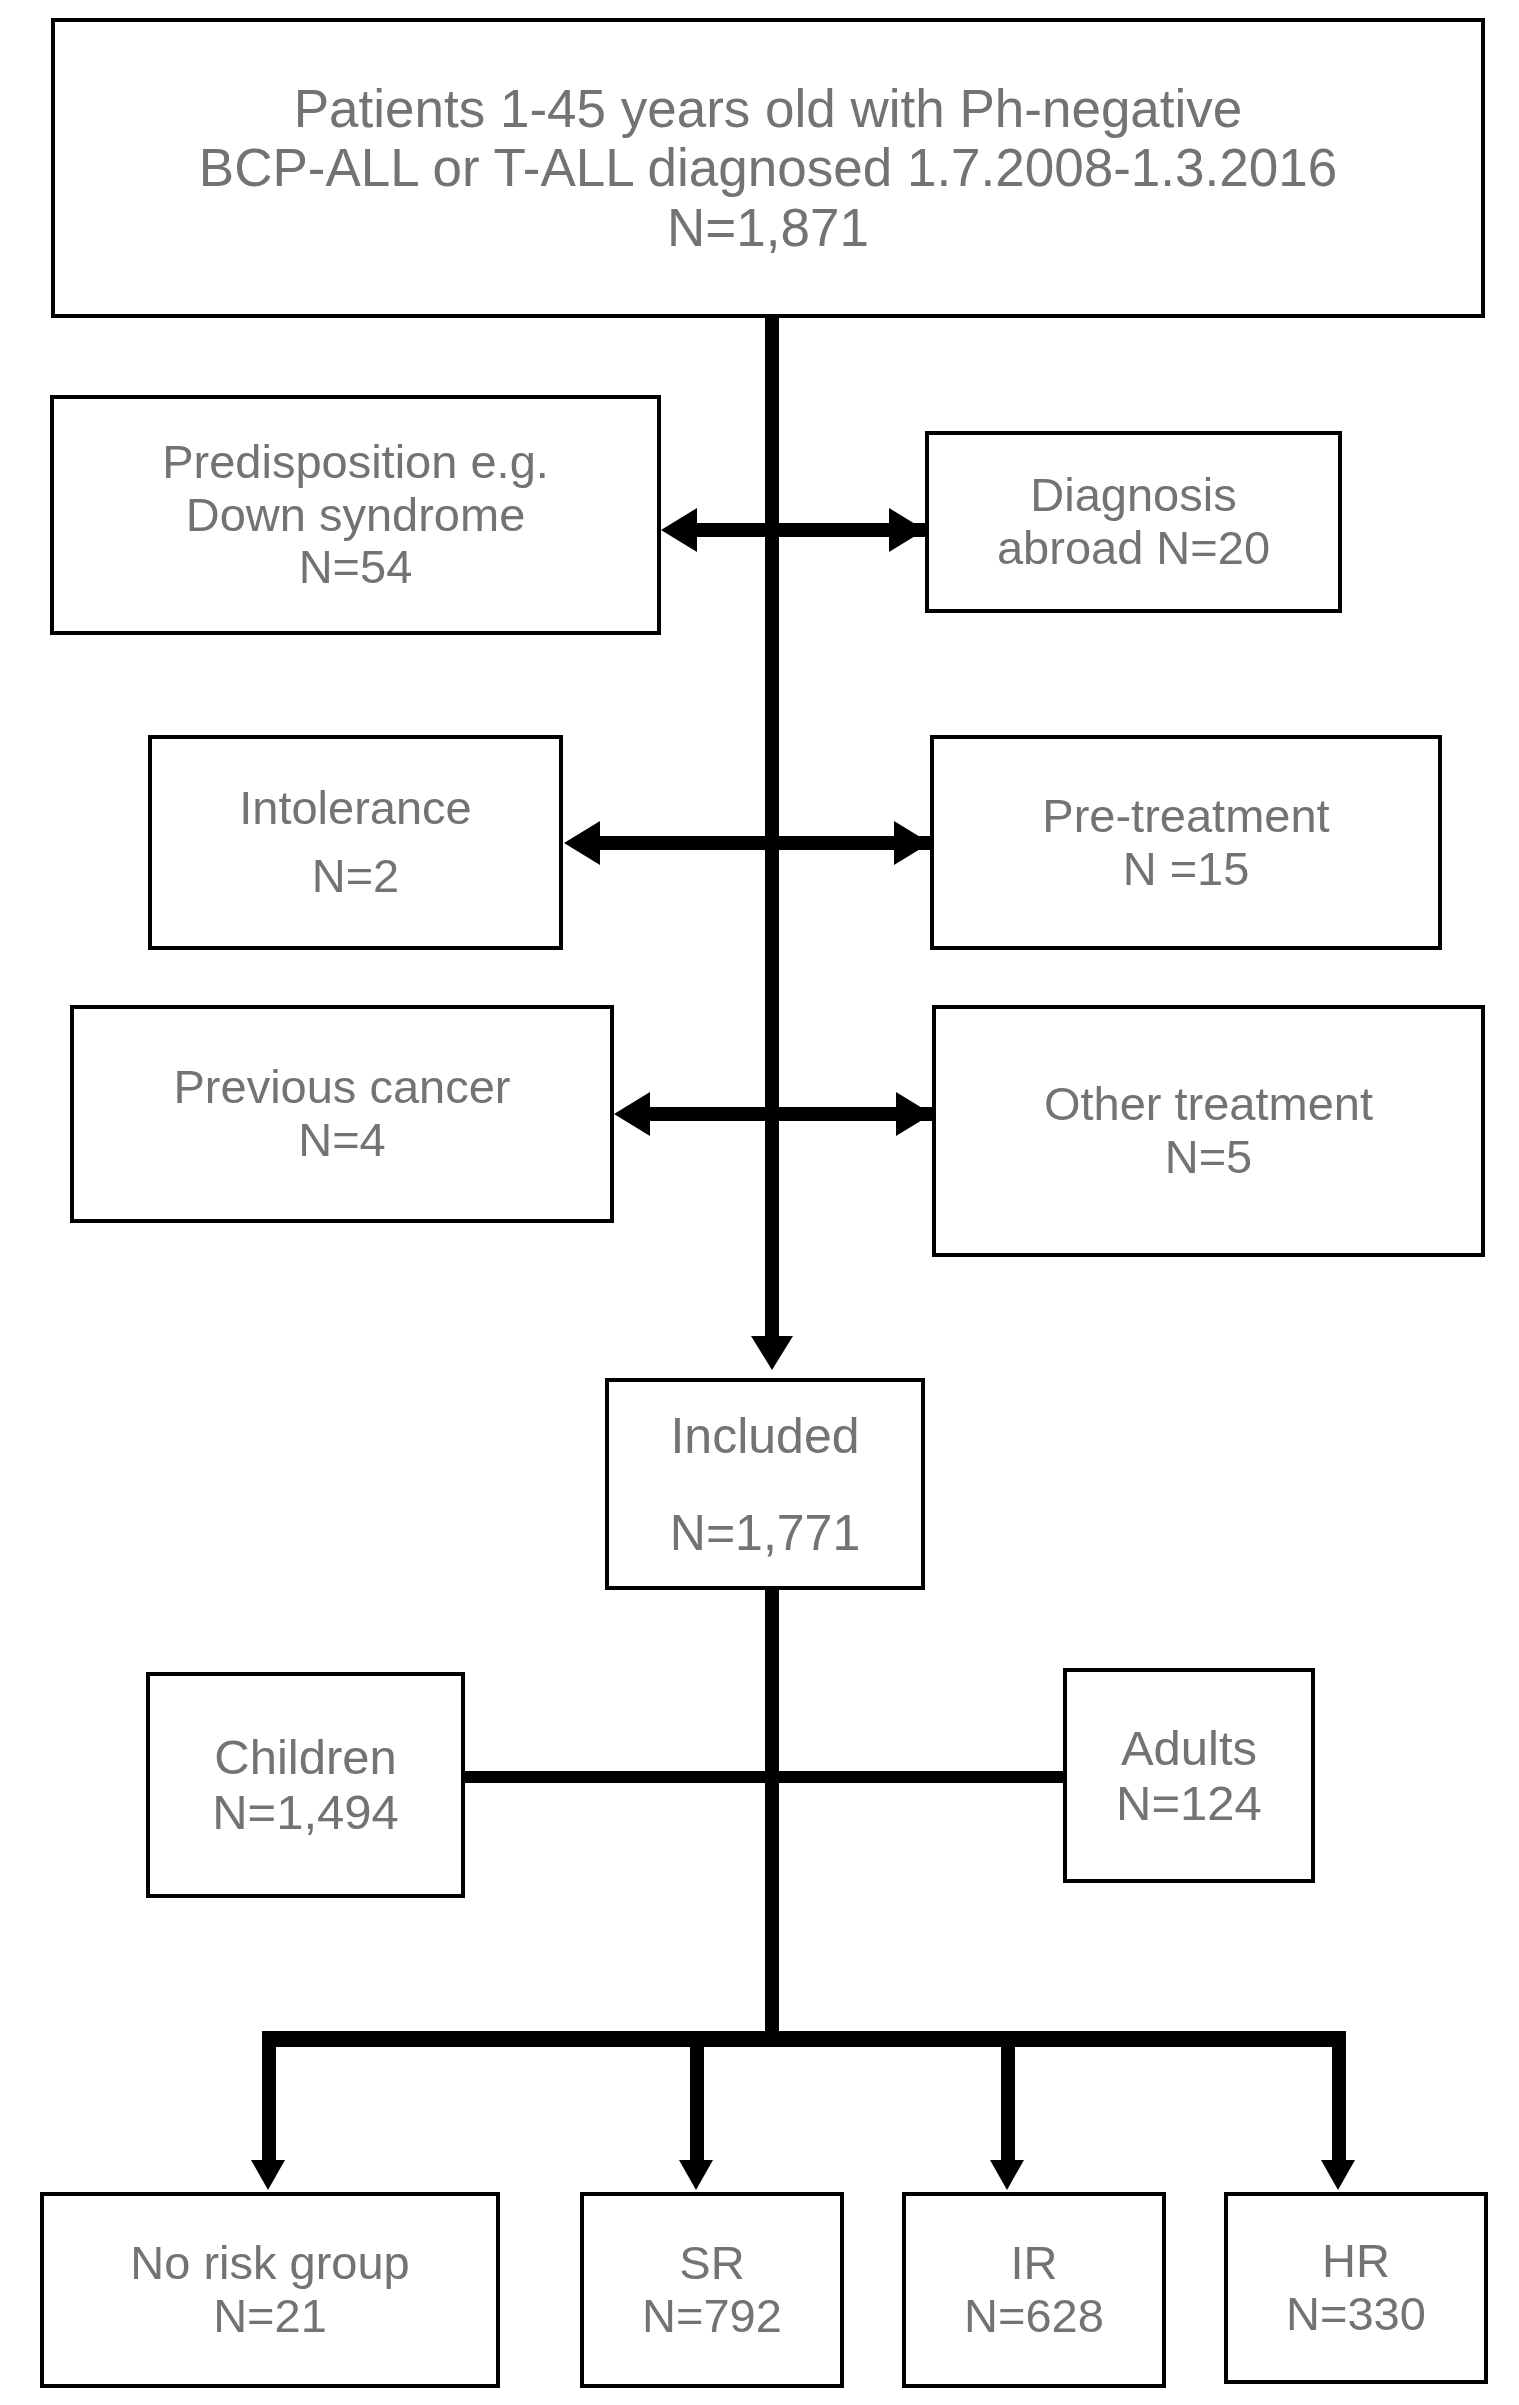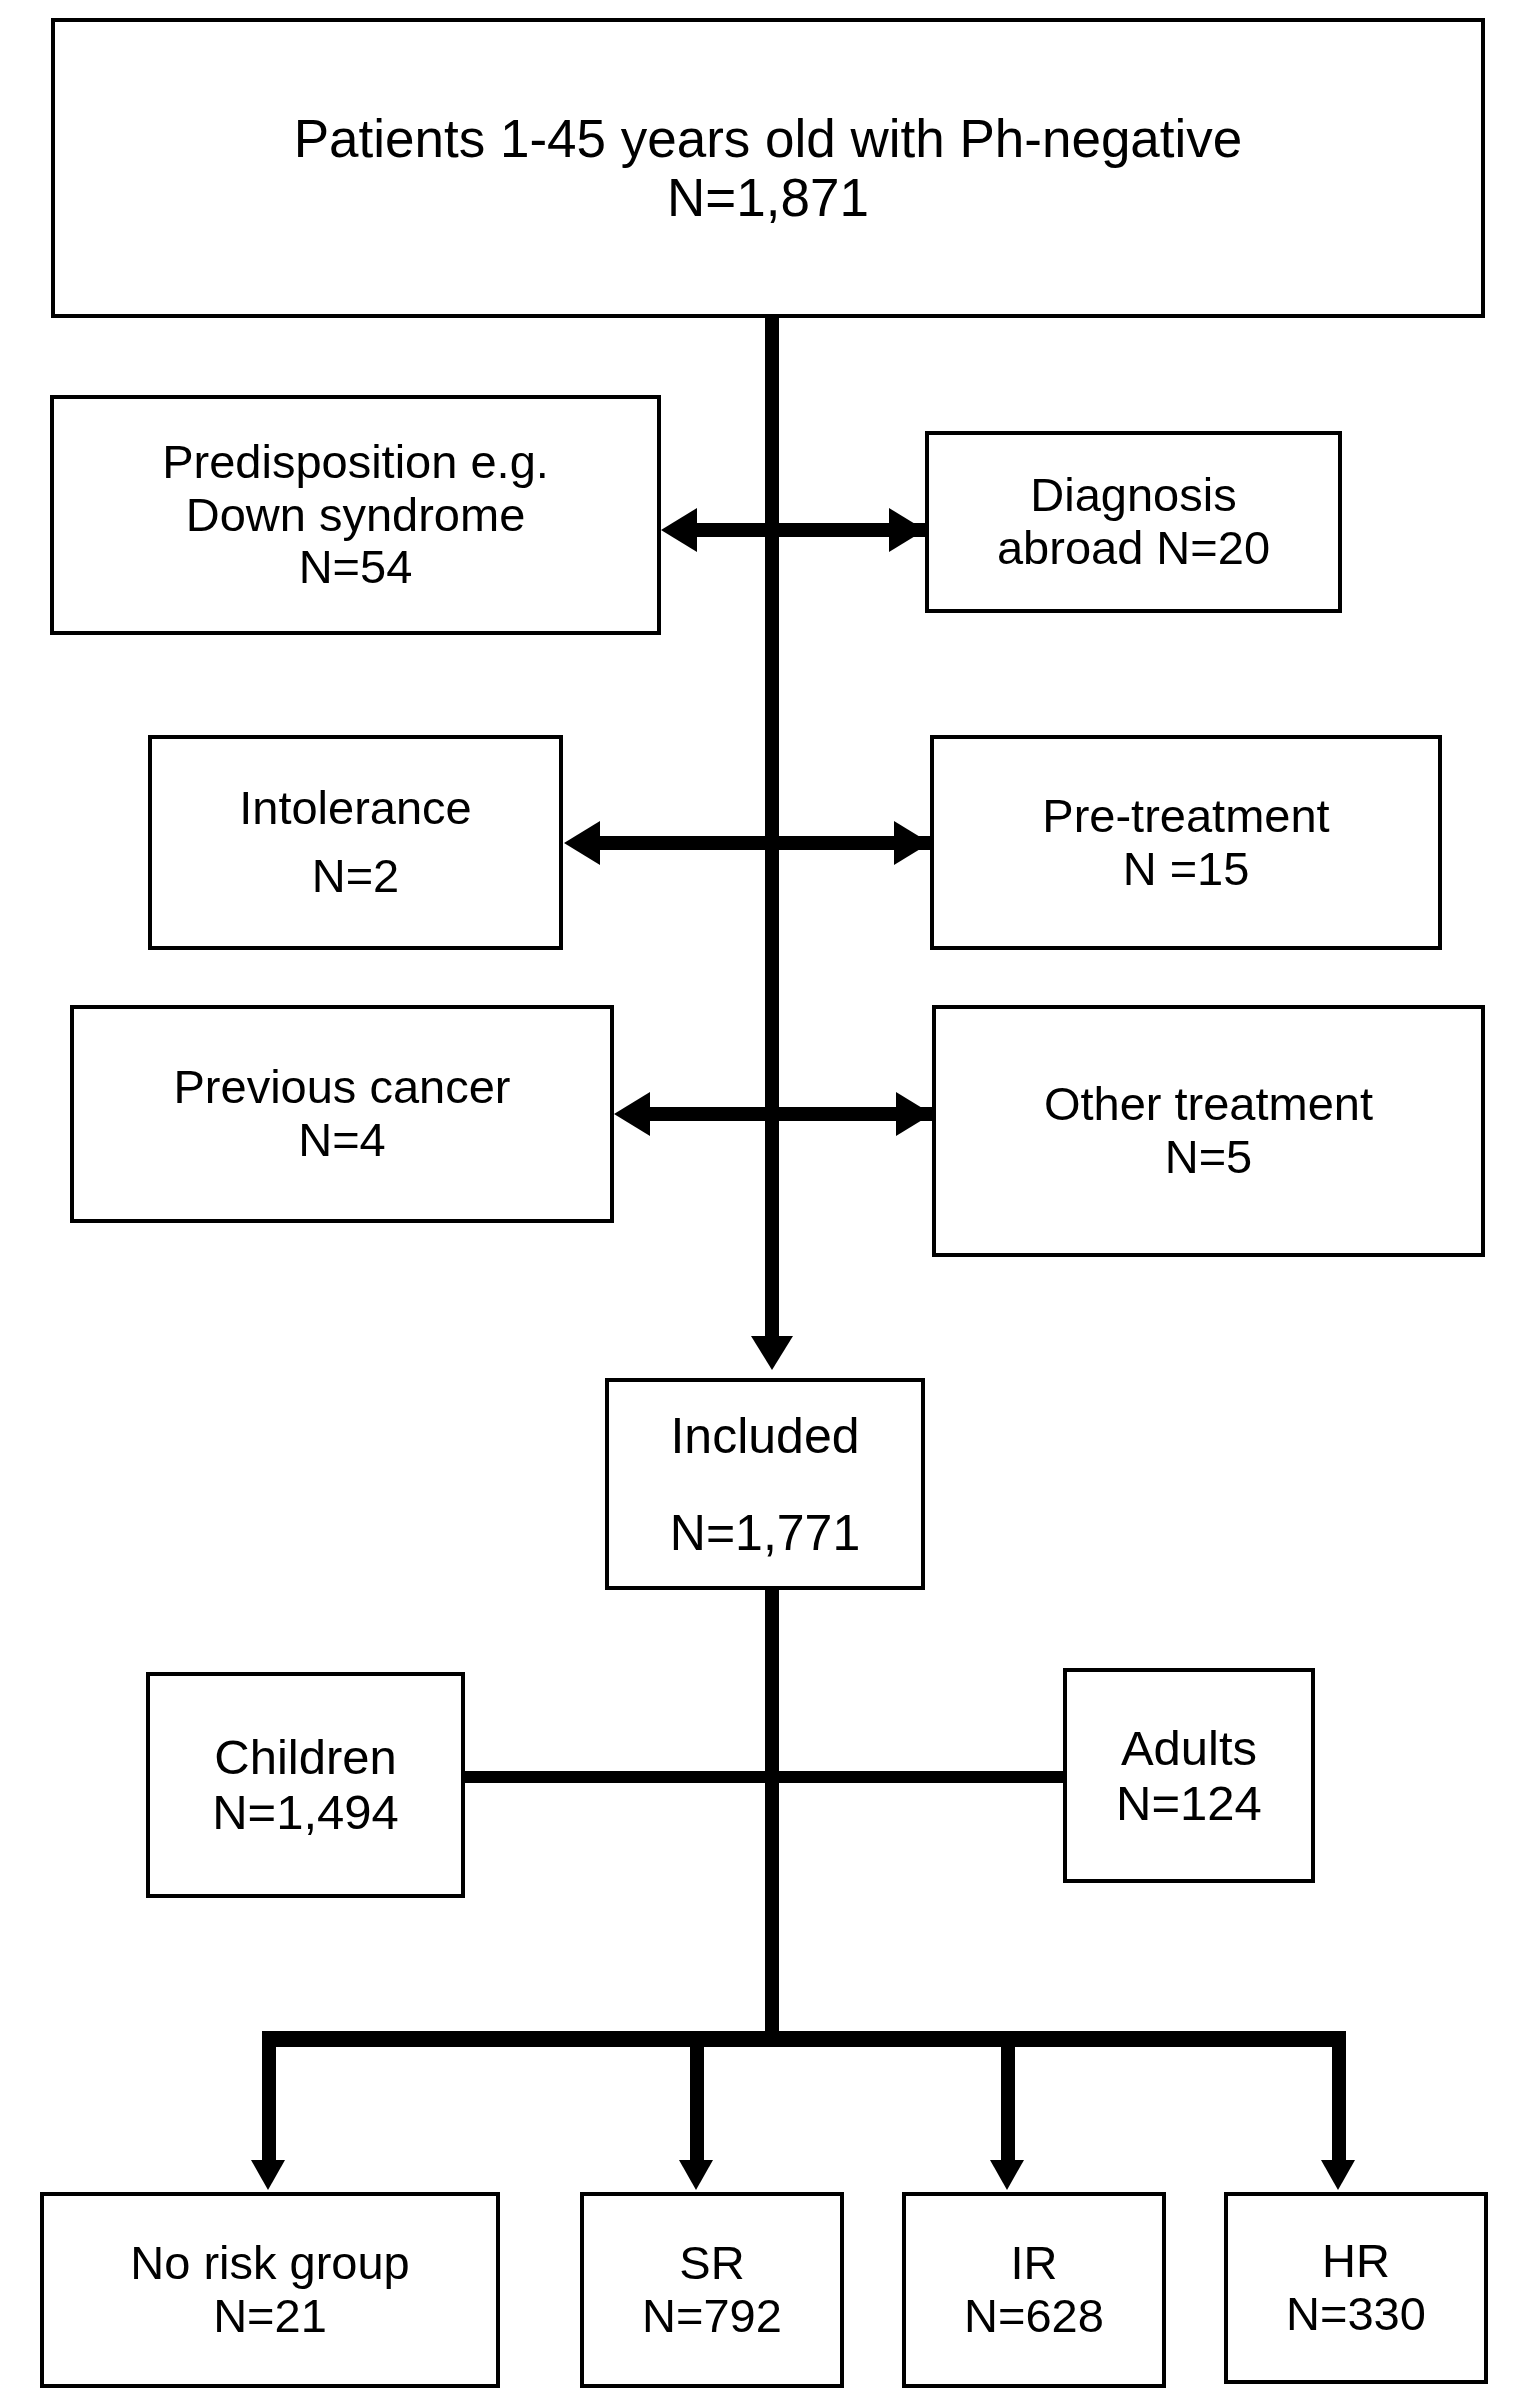--- a/index.html
+++ b/index.html
@@ -7,21 +7,21 @@
     margin: 0;
     padding: 0;
     background: #ffffff;
   }
   #canvas {
     position: relative;
     width: 1519px;
     height: 2405px;
     background: #ffffff;
     font-family: "Liberation Sans", sans-serif;
-    color: #000000;
+    color: #737373;
     overflow: hidden;
   }
   .flow-box {
     position: absolute;
     box-sizing: border-box;
     border: 4px solid #000000;
     background: #ffffff;
     display: flex;
     flex-direction: column;
     align-items: center;
@@ -81,20 +81,21 @@
     z-index: 3;
   }
 </style>
 </head>
 <body>
 
 <div id="canvas">
 
   <div class="flow-box t-top" style="left:51px; top:18px; width:1434px; height:300px;">
     <span class="ln">Patients 1-45 years old with Ph-negative</span>
+    <span class="ln">BCP-ALL or T-ALL diagnosed 1.7.2008-1.3.2016</span>
     <span class="ln">N=1,871</span>
   </div>
 
   <div class="vline" style="left:765px; top:318px; width:14px; height:1018px;"></div>
   <div class="arrow-down" style="left:751px; top:1336px;"></div>
 
   <div class="flow-box t-small" style="left:50px; top:395px; width:611px; height:240px;">
     <span class="ln">Predisposition e.g.</span>
     <span class="ln">Down syndrome</span>
     <span class="ln">N=54</span>

